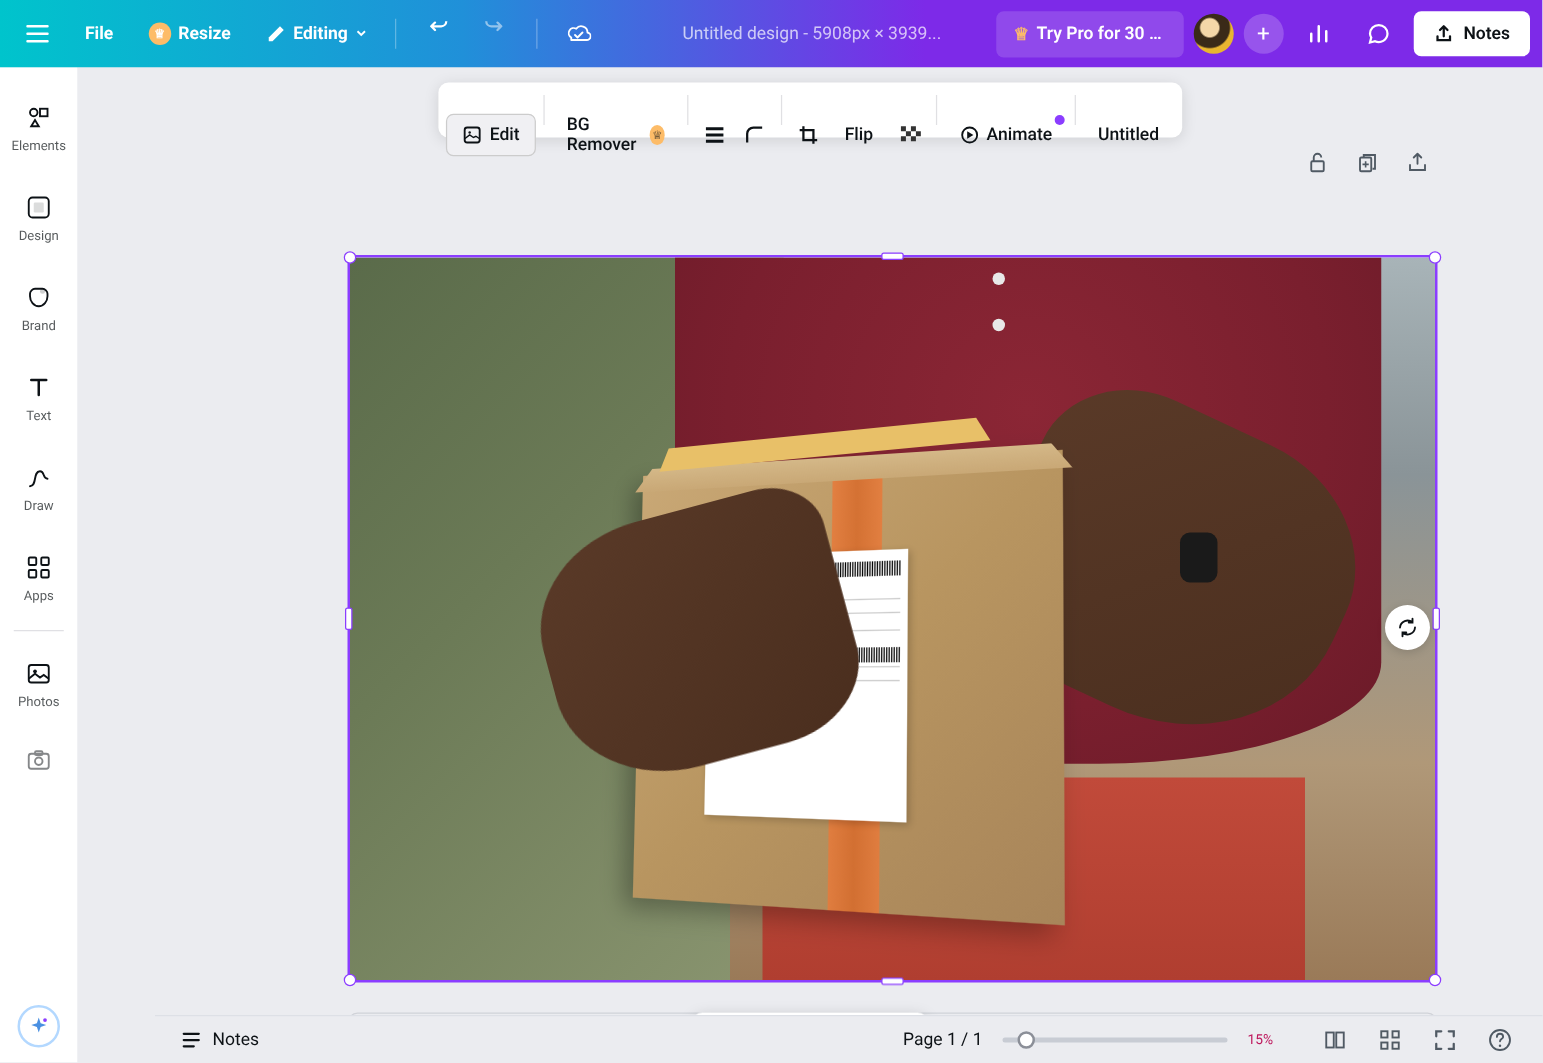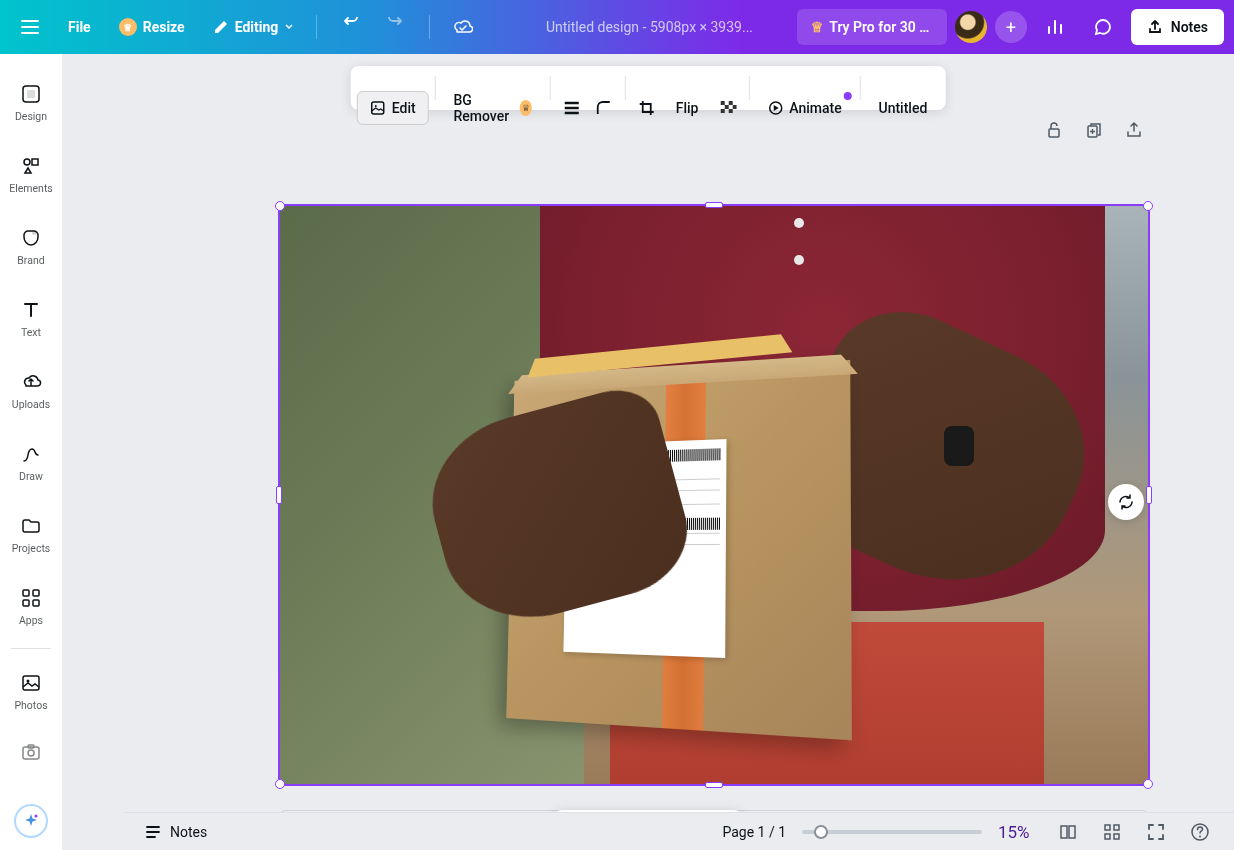--- a/index.html
+++ b/index.html
@@ -80,21 +80,21 @@
 .float-bar { position: absolute; top: 756px; left: 50%; transform: translateX(-50%); background: white; border-radius: 8px; box-shadow: 0 2px 12px rgba(0,0,0,0.15); display: flex; padding: 8px; gap: 8px; z-index:5; }
 .float-btn { width: 28px; height: 28px; display: flex; align-items: center; justify-content: center; cursor: pointer; color: #0d1216; }
 
 
 .footer { position: absolute; bottom: 0; left: 62px; right: 0; height: 38px; background: #ebecf0; border-top: 1px solid #dde0e6; display: flex; align-items: center; padding: 0 20px; gap: 16px; z-index:10; }
 .footer-left { display: flex; align-items: center; gap: 8px; cursor: pointer; font-size: 14px; color: #0d1216; }
 .footer-spacer { flex: 1; }
 .page-ind { font-size: 14px; color: #0d1216; }
 .zoom-slider { width: 180px; height: 4px; background: #c8ccd4; border-radius: 2px; position: relative; cursor:pointer; }
 .zoom-thumb { position: absolute; left: 12px; top: -5px; width: 14px; height: 14px; background: white; border: 2px solid #8b8f98; border-radius: 50%; }
-.zoom-pct { font-size: 17px; color: #4c1d95; min-width:40px; }
+.zoom-pct { font-size: 11px; color: #be185d; min-width:40px; }
 .footer-icon { width: 28px; height: 28px; display: flex; align-items: center; justify-content: center; cursor: pointer; color: #505a64; }
 
 svg { display: block; }
 </style>
 </head>
 <body>
 
 <div class="header">
   <div class="hamburger">
     <svg width="20" height="20" viewBox="0 0 20 20">
@@ -160,76 +160,60 @@
     <span>Notes</span>
   </div>
 </div>
 
 <div class="main">
 
   <div class="sidebar">
     <div class="side-item">
       <div class="side-icon">
           <svg width="22" height="22" viewBox="0 0 22 22">
-            <rect x="3" y="3" width="16" height="16" rx="3" stroke="#0d1216" stroke-width="1.5" fill="none"></rect>
-            <rect x="7" y="7" width="8" height="8" rx="1" fill="#0d1216" opacity="0.15"></rect>
-          </svg>
-        </div>
-      <span>Design</span>
-    </div>
-    <div class="side-item">
-      <div class="side-icon">
-          <svg width="22" height="22" viewBox="0 0 22 22">
             <circle cx="7" cy="7" r="3" stroke="#0d1216" stroke-width="1.5" fill="none"></circle>
             <rect x="12" y="4" width="6" height="6" stroke="#0d1216" stroke-width="1.5" fill="none"></rect>
             <path d="M5 18l3-5 3 5z" stroke="#0d1216" stroke-width="1.5" fill="none"></path>
           </svg>
         </div>
       <span>Elements</span>
     </div>
     <div class="side-item">
       <div class="side-icon">
           <svg width="22" height="22" viewBox="0 0 22 22">
+            <rect x="3" y="3" width="16" height="16" rx="3" stroke="#0d1216" stroke-width="1.5" fill="none"></rect>
+            <rect x="7" y="7" width="8" height="8" rx="1" fill="#0d1216" opacity="0.15"></rect>
+          </svg>
+        </div>
+      <span>Design</span>
+    </div>
+    <div class="side-item">
+      <div class="side-icon">
+          <svg width="22" height="22" viewBox="0 0 22 22">
             <path d="M4 8c0-2 2-4 4-4h6c2 0 4 2 4 4v2c0 4-3 8-7 8s-7-4-7-8V8z" stroke="#0d1216" stroke-width="1.5" fill="none"></path>
             <circle cx="14" cy="6" r="2" fill="#0d1216" opacity="0.2"></circle>
           </svg>
         </div>
       <span>Brand</span>
     </div>
     <div class="side-item">
       <div class="side-icon">
           <svg width="22" height="22" viewBox="0 0 22 22">
             <path d="M5 5h12M11 5v12" stroke="#0d1216" stroke-width="2" stroke-linecap="round"></path>
           </svg>
         </div>
       <span>Text</span>
     </div>
     <div class="side-item">
       <div class="side-icon">
           <svg width="22" height="22" viewBox="0 0 22 22">
-            <path d="M6 14a4 4 0 013-7 5 5 0 019 2 3 3 0 01-1 6H6z M11 8v6M11 8l-2 2M11 8l2 2" stroke="#0d1216" stroke-width="1.5" fill="none" stroke-linecap="round"></path>
-          </svg>
-        </div>
-      <span>Uploads</span>
-    </div>
-    <div class="side-item">
-      <div class="side-icon">
-          <svg width="22" height="22" viewBox="0 0 22 22">
             <path d="M4 18c6 0 2-12 8-12 4 0 2 6 6 6" stroke="#0d1216" stroke-width="1.5" fill="none" stroke-linecap="round"></path>
           </svg>
         </div>
       <span>Draw</span>
-    </div>
-    <div class="side-item">
-      <div class="side-icon">
-          <svg width="22" height="22" viewBox="0 0 22 22">
-            <path d="M3 7a2 2 0 012-2h4l2 2h6a2 2 0 012 2v6a2 2 0 01-2 2H5a2 2 0 01-2-2V7z" stroke="#0d1216" stroke-width="1.5" fill="none"></path>
-          </svg>
-        </div>
-      <span>Projects</span>
     </div>
     <div class="side-item">
       <div class="side-icon">
           <svg width="22" height="22" viewBox="0 0 22 22">
             <rect x="3" y="3" width="6" height="6" rx="1" stroke="#0d1216" stroke-width="1.5" fill="none"></rect>
             <rect x="13" y="3" width="6" height="6" rx="1" stroke="#0d1216" stroke-width="1.5" fill="none"></rect>
             <rect x="3" y="13" width="6" height="6" rx="1" stroke="#0d1216" stroke-width="1.5" fill="none"></rect>
             <rect x="13" y="13" width="6" height="6" rx="1" stroke="#0d1216" stroke-width="1.5" fill="none"></rect>
           </svg>
         </div>

